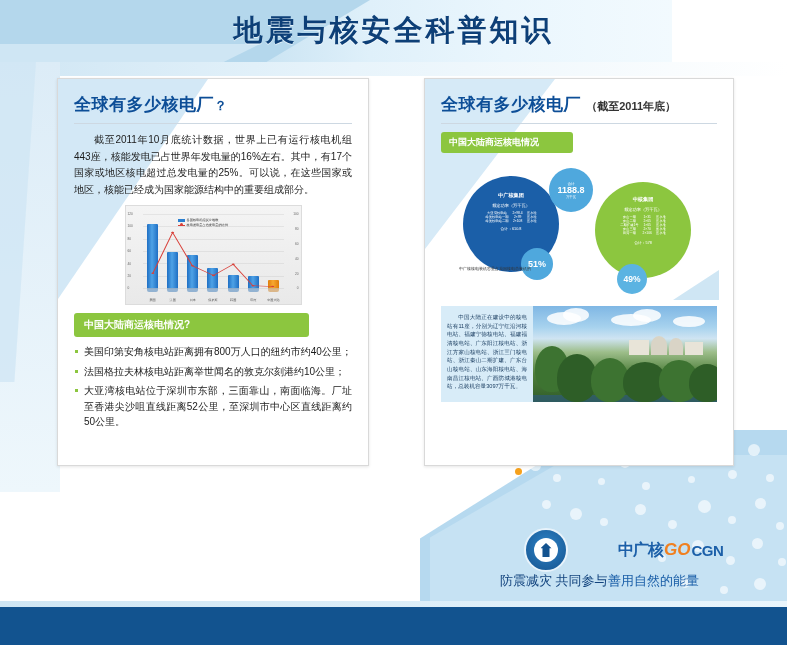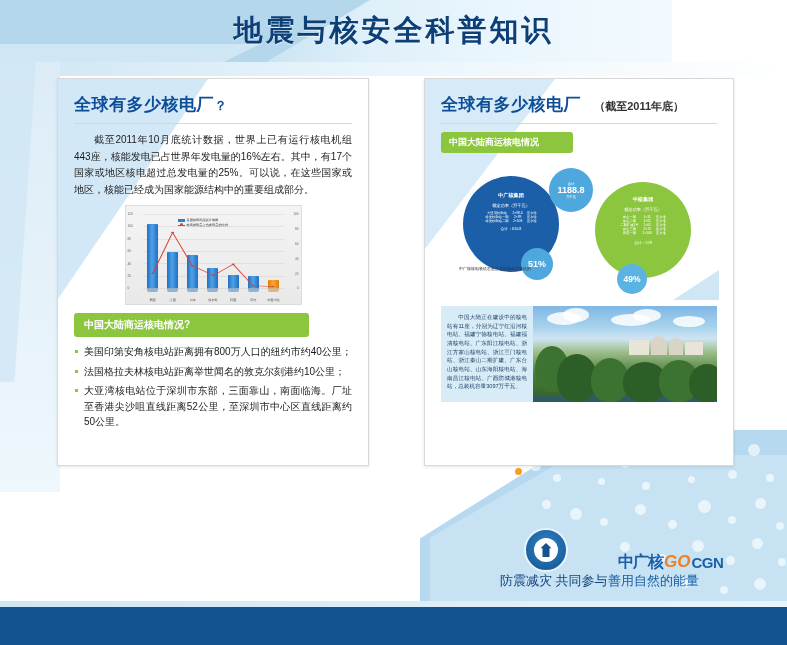--- a/index.html
+++ b/index.html
@@ -52,21 +52,21 @@
     box-shadow:0 1px 3px rgba(0,0,0,.10);}
   .card-left{left:57px;top:78px;width:310px;height:386px;}
   .card-right{left:424px;top:78px;width:308px;height:386px;}
   .card-left .cardtint{position:absolute;left:0;top:0;width:150px;height:220px;
     background:#d3e8f6;clip-path:polygon(0 0,100% 0,0 100%);}
   .card-right .cardtint{position:absolute;left:0;top:0;width:130px;height:170px;
     background:#d6eaf7;clip-path:polygon(0 0,100% 0,0 100%);}
   .card-inner{position:relative;padding:14px 16px 0 16px;}
 
   .sec-title{font-size:17px;font-weight:bold;color:#0d4e97;letter-spacing:.5px;}
-  .sec-title .sub{font-size:11px;font-weight:bold;color:#333;letter-spacing:0;margin-left:8px;}
+  .sec-title .sub{font-size:11px;font-weight:bold;color:#333;letter-spacing:0;}
   .sec-title .q{font-size:13px;}
   .title-rule{height:1px;background:#cdd8e2;margin:7px 0 8px 0;}
 
   p.para{font-size:10px;line-height:1.65;color:#1b1b1b;margin:0 0 7px 0;
     text-indent:2em;text-align:justify;}
 
   
   .greenbar{display:block;background:#8cc63f;color:#fff;font-size:10px;font-weight:bold;
     padding:5px 10px;border-radius:3px;margin:8px 0 7px 0;}
   .greenbar.wide{width:235px;box-sizing:border-box;}
@@ -153,21 +153,21 @@
     border:2px solid #e8f3fb;display:flex;align-items:center;justify-content:center;}
   .seal-inner{width:24px;height:24px;border-radius:50%;background:#fff;
     display:flex;align-items:center;justify-content:center;}
   .seal-glyph{width:11px;height:14px;background:#14538f;
     clip-path:polygon(50% 0,100% 38%,82% 38%,82% 100%,18% 100%,18% 38%,0 38%);}
   .logo-cap{position:absolute;top:44px;font-size:13px;color:#13447e;white-space:nowrap;}
   .cap-left{left:0;width:88px;text-align:center;}
   .cap-right{left:108px;width:130px;text-align:left;color:#1b5fa8;}
   .cgn{position:absolute;left:118px;top:8px;display:flex;align-items:center;}
   .cgn .cn{font-size:16px;font-weight:bold;color:#1b5fa8;letter-spacing:-1px;}
-  .cgn .gg{font-size:17px;font-weight:bold;color:#f08020;font-style:italic;margin:16px 1px;}
+  .cgn .gg{font-size:17px;font-weight:bold;color:#f08020;font-style:italic;margin:4px 1px;}
   .cgn .en{font-size:15px;font-weight:bold;color:#1b5fa8;letter-spacing:-.5px;}
 </style>
 </head>
 <body>
 
 <div class="page">
 
   <div class="banner">
     <div class="wedge"></div>
     <div class="wedge2"></div>

